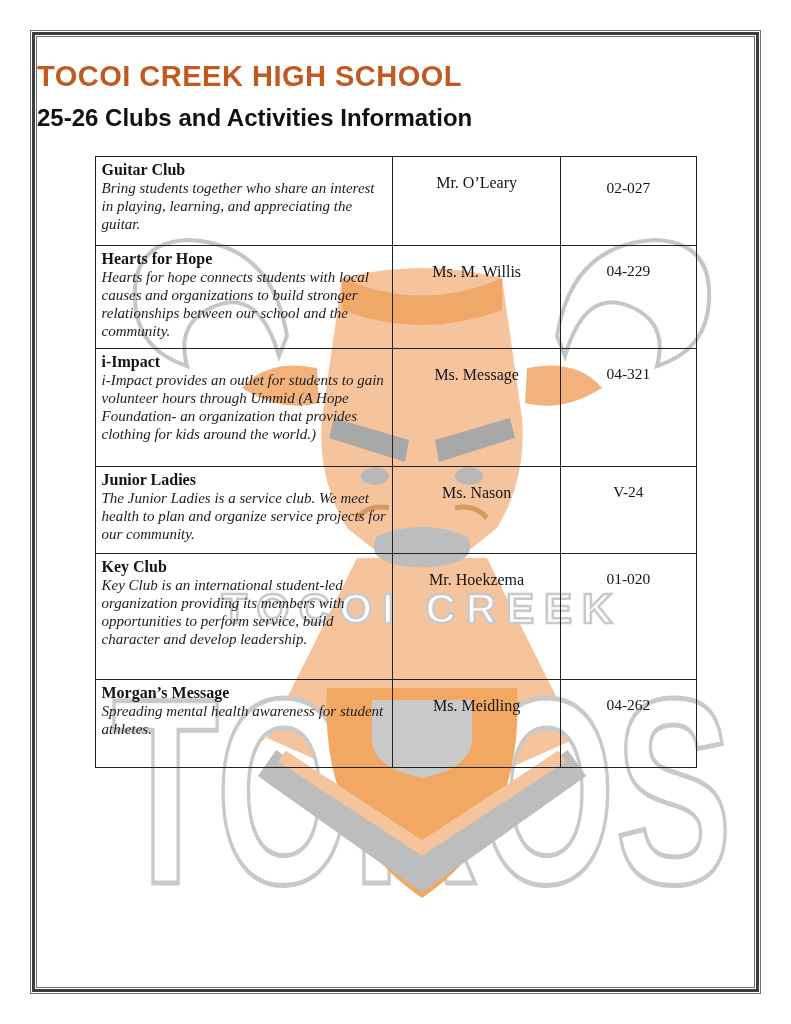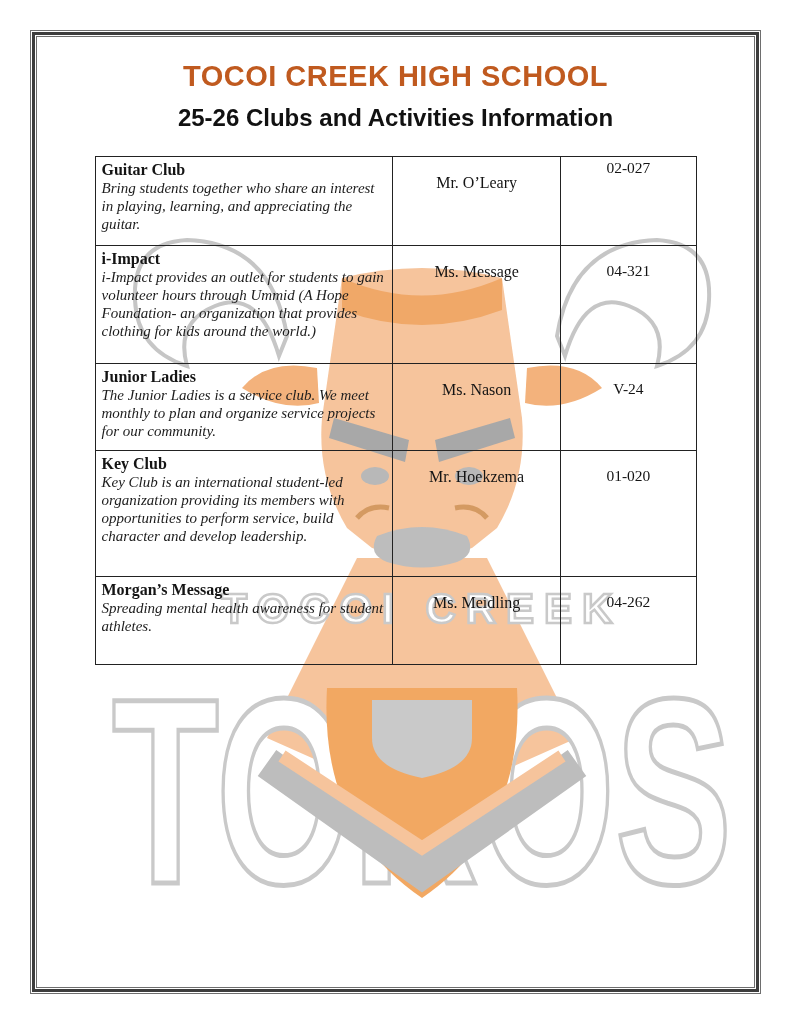--- a/index.html
+++ b/index.html
@@ -25,21 +25,21 @@
     padding: 1px;
   }
   .frame-inner {
     width: 100%; height: 100%;
     border: 1px solid #6e6e6e;
     position: relative;
     overflow: hidden;
   }
 
   
-  .header { text-align: center; position: relative; z-index: 2; }
+  .header { position: relative; z-index: 2; }
   .page-title {
     margin-top: 22px;
     font-family: "Liberation Sans", "DejaVu Sans", sans-serif;
     font-weight: bold;
     font-size: 29px;
     line-height: 34px;
     letter-spacing: 0.5px;
     color: #C05A1F;
   }
   .page-subtitle {
@@ -113,21 +113,21 @@
     line-height: 20px;
     color: #141414;
     border-radius: 26px;
   }
   .room-cell {
     padding: 16px 4px 2px 4px;
     text-align: center;
     font-size: 15.5px;
     color: #141414;
   }
-  tr.r1 .room-cell { padding-top: 2px; }
+  tr.r1 .room-cell { padding-top: 22px; }
   tr.r6 .advisor-cell { padding-top: 13px; }
 </style>
 </head>
 <body>
 
 <div class="frame-outer">
   <div class="frame-mid">
     <div class="frame-inner">
 
       <svg class="watermark" viewBox="0 0 680 760" aria-hidden="true">
@@ -173,32 +173,40 @@
       <table class="clubs-table">
         <tbody>
           <tr class="r1">
             <td class="club-cell col-club">
               <div class="club-name">Guitar Club</div>
               <div class="club-desc">Bring students together who share an interest in playing, learning, and appreciating the guitar.</div>
             </td>
             <td class="advisor-cell col-advisor">Mr. O’Leary</td>
             <td class="room-cell col-room">02-027</td>
           </tr>
+          <tr class="r2">
+            <td class="club-cell col-club">
+              <div class="club-name">Hearts for Hope</div>
+              <div class="club-desc">Hearts for hope connects students with local causes and organizations to build stronger relationships between our school and the community.</div>
+            </td>
+            <td class="advisor-cell col-advisor">Ms. M. Willis</td>
+            <td class="room-cell col-room">04-229</td>
+          </tr>
           <tr class="r3">
             <td class="club-cell col-club">
               <div class="club-name">i-Impact</div>
               <div class="club-desc">i-Impact provides an outlet for students to gain volunteer hours through Ummid (A Hope Foundation- an organization that provides clothing for kids around the world.)</div>
             </td>
             <td class="advisor-cell col-advisor">Ms. Message</td>
             <td class="room-cell col-room">04-321</td>
           </tr>
           <tr class="r4">
             <td class="club-cell col-club">
               <div class="club-name">Junior Ladies</div>
-              <div class="club-desc">The Junior Ladies is a service club.  We meet monthly to plan and organize service projects for our community.</div>
+              <div class="club-desc">The Junior Ladies is a service club.  We meet health to plan and organize service projects for our community.</div>
             </td>
             <td class="advisor-cell col-advisor">Ms. Nason</td>
             <td class="room-cell col-room">V-24</td>
           </tr>
           <tr class="r5">
             <td class="club-cell col-club">
               <div class="club-name">Key Club</div>
               <div class="club-desc">Key Club is an international student-led organization providing its members with opportunities to perform service, build character and develop leadership.</div>
             </td>
             <td class="advisor-cell col-advisor">Mr. Hoekzema</td>

